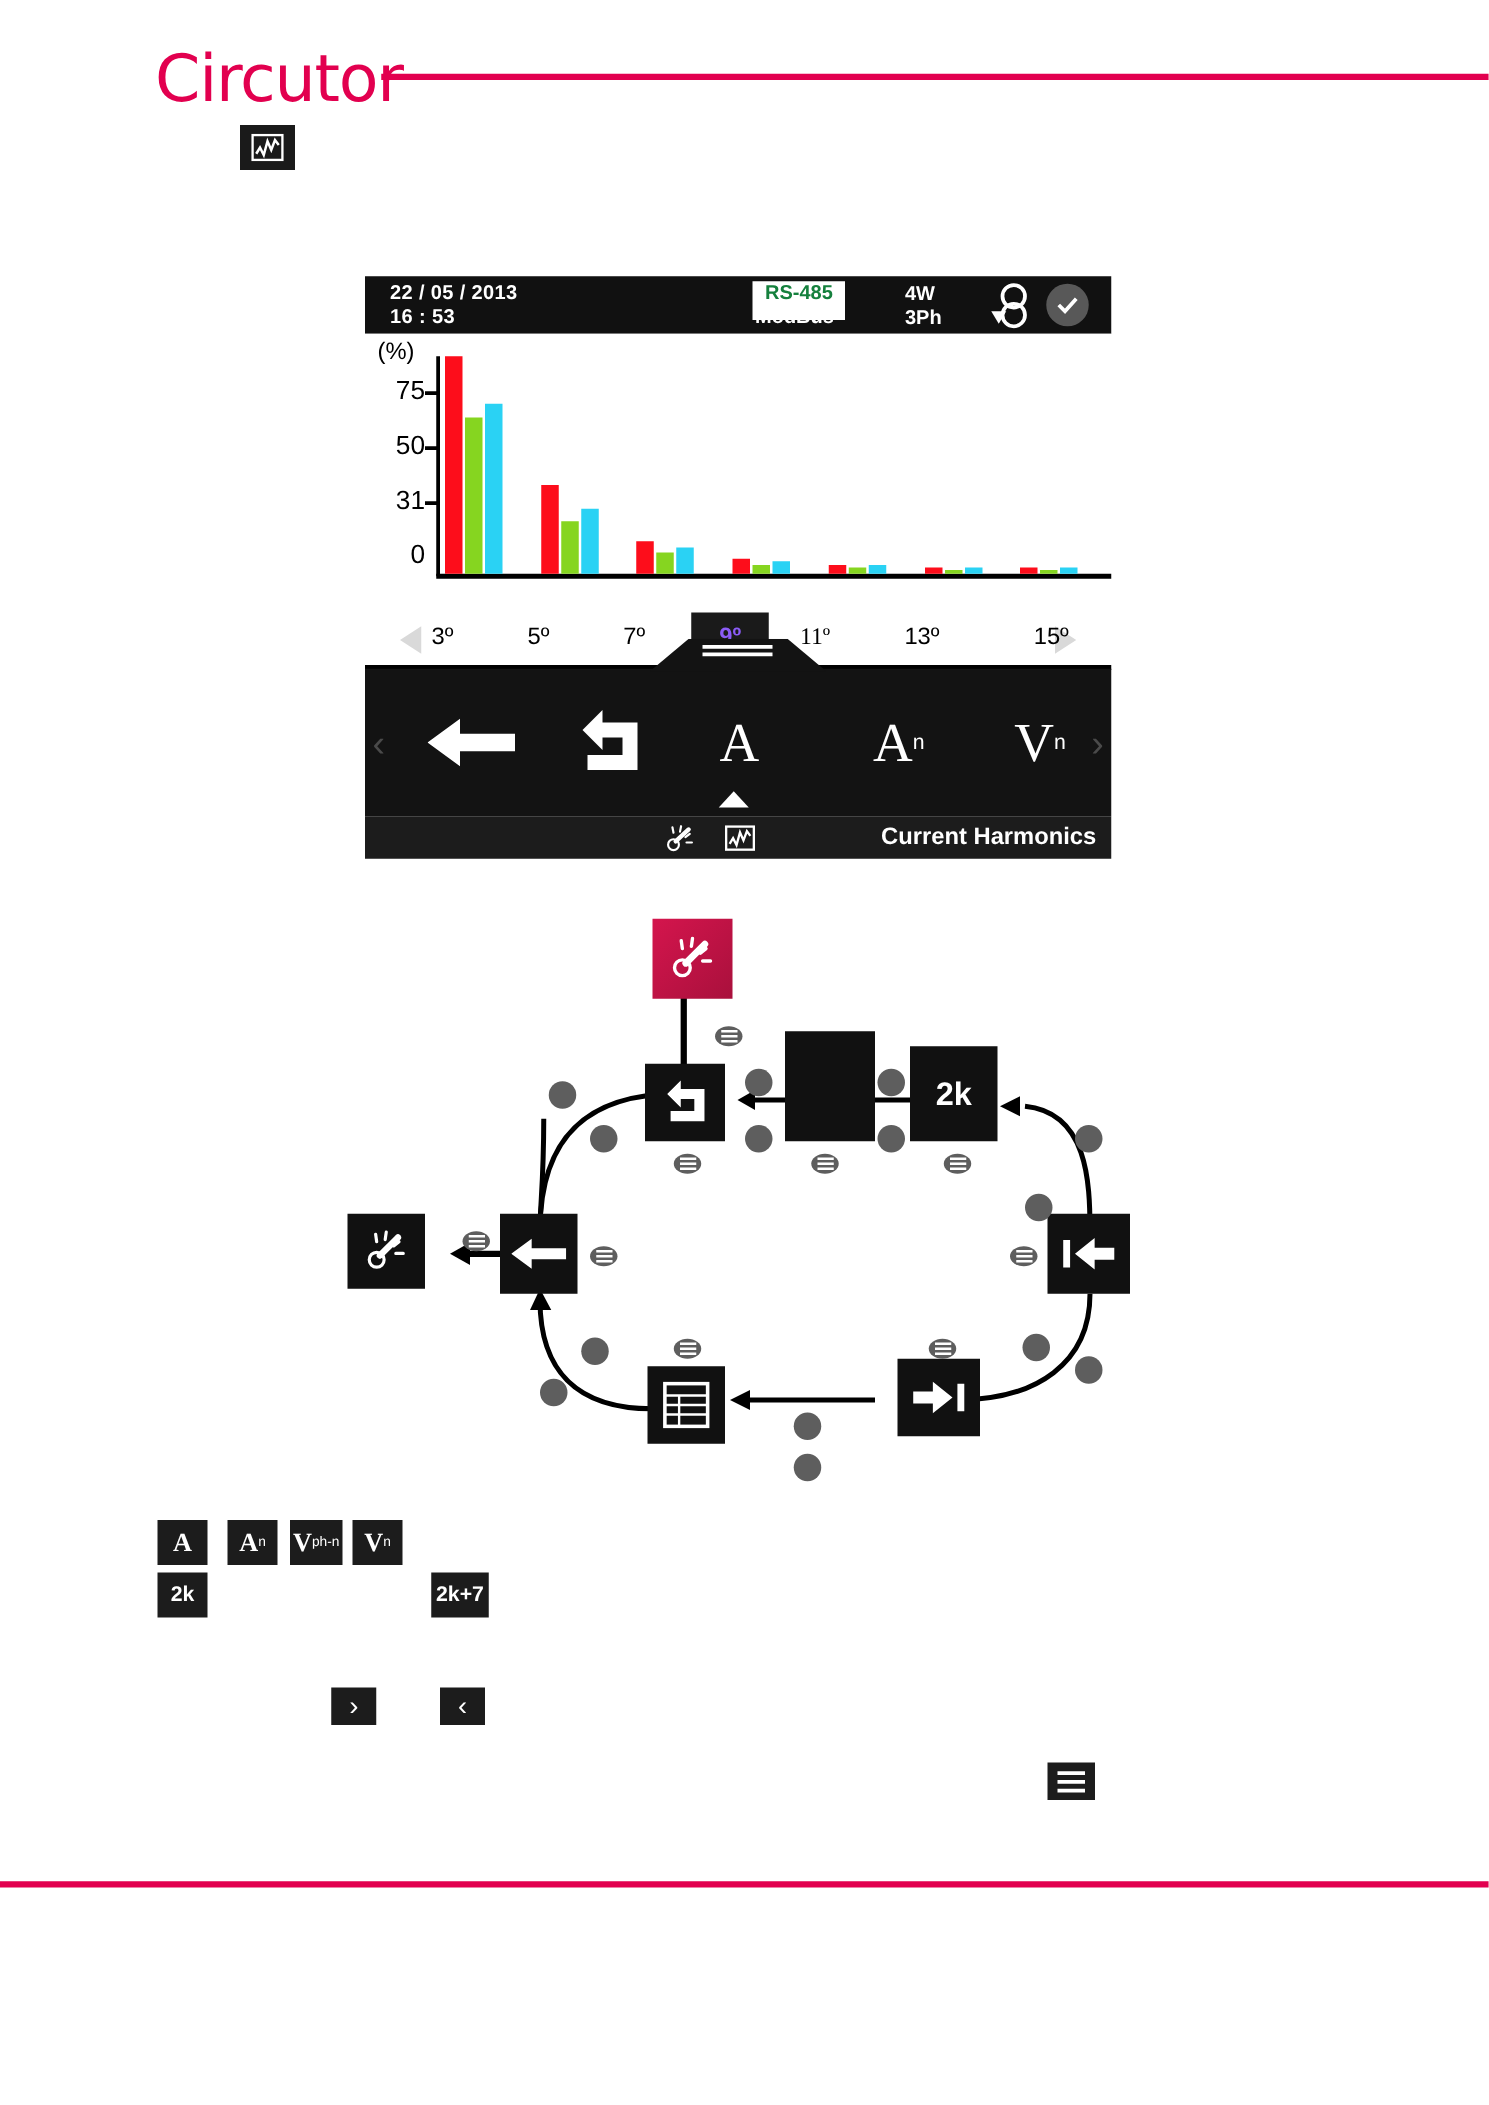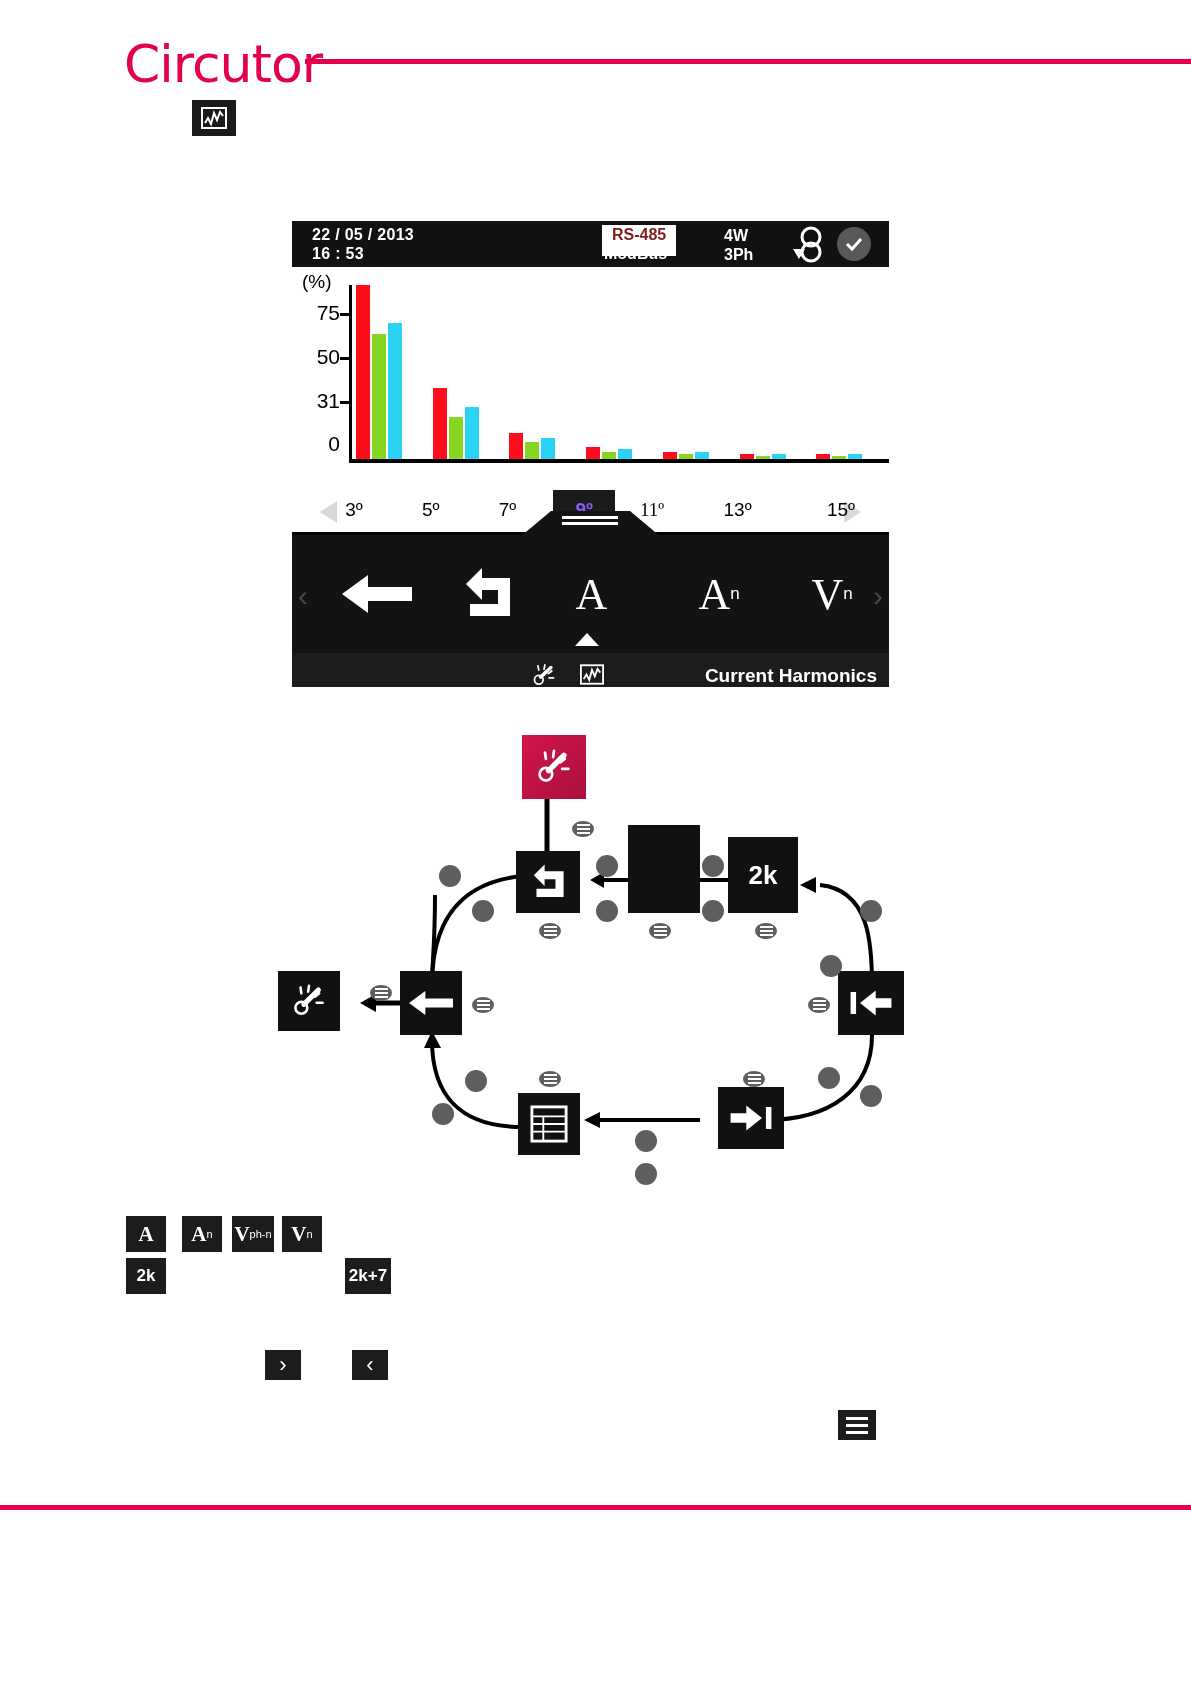--- a/index.html
+++ b/index.html
@@ -23,21 +23,21 @@
               background: #1a1a1a; display:flex; align-items:center; justify-content:center; }
   .sec-icon svg { width: 26px; height: 22px; }
 
   
   .device { position: absolute; left: 292px; top: 221px; width: 597px; height: 466px; }
 
   .dev-header { position: absolute; left:0; top:0; width: 597px; height: 46px;
                 background: #111111; color:#fff; }
   .dev-date { position:absolute; left: 20px; top: 5px; font-size: 16px; font-weight: bold; letter-spacing:.3px;}
   .dev-time { position:absolute; left: 20px; top: 24px; font-size: 16px; font-weight: bold; letter-spacing:.3px;}
-  .badge-rs { position:absolute; left: 310px; top: 4px; background:#ffffff; color:#7f1d1d;
+  .badge-rs { position:absolute; left: 310px; top: 4px; background:#ffffff; color:#15803d;
               font-size: 16px; font-weight: bold; padding: 1px 10px 12px 10px; }
   .proto { position:absolute; left: 312px; top: 24px; font-size: 16px; font-weight: bold; }
   .wires { position:absolute; left: 432px; top: 5px; font-size: 16px; font-weight: bold; line-height: 19px; }
   .conn-icon { position:absolute; left: 497px; top: 4px; width: 36px; height: 38px; }
   .ok-icon { position:absolute; left: 545px; top: 6px; width: 34px; height: 34px;
              border-radius: 50%; background: #585858; display:flex; align-items:center; justify-content:center; }
   .ok-icon svg { width: 20px; height: 20px; }
 
   
   .plot { position:absolute; left:0; top:46px; width: 597px; height: 224px; background:#fff; }
@@ -75,21 +75,21 @@
   .nav-item { position:absolute; top: 0; height: 118px; display:flex; align-items:center; justify-content:center; color:#fff; }
   .nav-chev { position:absolute; color:#4a4a4a; font-size: 30px; top: 44px; }
   .sel-caret { position:absolute; left: 283px; top: 98px; width:0;height:0;
                border-left: 12px solid transparent; border-right: 12px solid transparent;
                border-bottom: 13px solid #fff; }
   .unit-A { font-size: 44px; font-weight: 400; font-family:"Liberation Serif", serif; }
   .unit-sub { font-size: 17px; vertical-align: sub; }
 
   
   .statusbar { position:absolute; left: 0; top: 432px; width: 597px; height: 34px; background:#1c1c1c;
-               display:flex; align-items:flex-end; }
+               display:flex; align-items:center; }
   .sb-icon { width: 32px; height: 26px; display:flex; align-items:center; justify-content:center; }
   .sb-title { position:absolute; right: 12px; color:#fff; font-size: 19px; font-weight: bold; }
 
   
   .flow { position:absolute; left: 260px; top: 735px; width: 660px; height: 430px; }
   .node { position:absolute; background:#111111; display:flex; align-items:center; justify-content:center;
           color:#fff; }
   .node.red { background: linear-gradient(135deg,#d4154d 0%, #a9103c 100%); }
   .node-label { font-size: 26px; font-weight: bold; color:#fff; }
   .dotg { position:absolute; width: 22px; height: 22px; border-radius:50%; background:#5e5e5e; }

